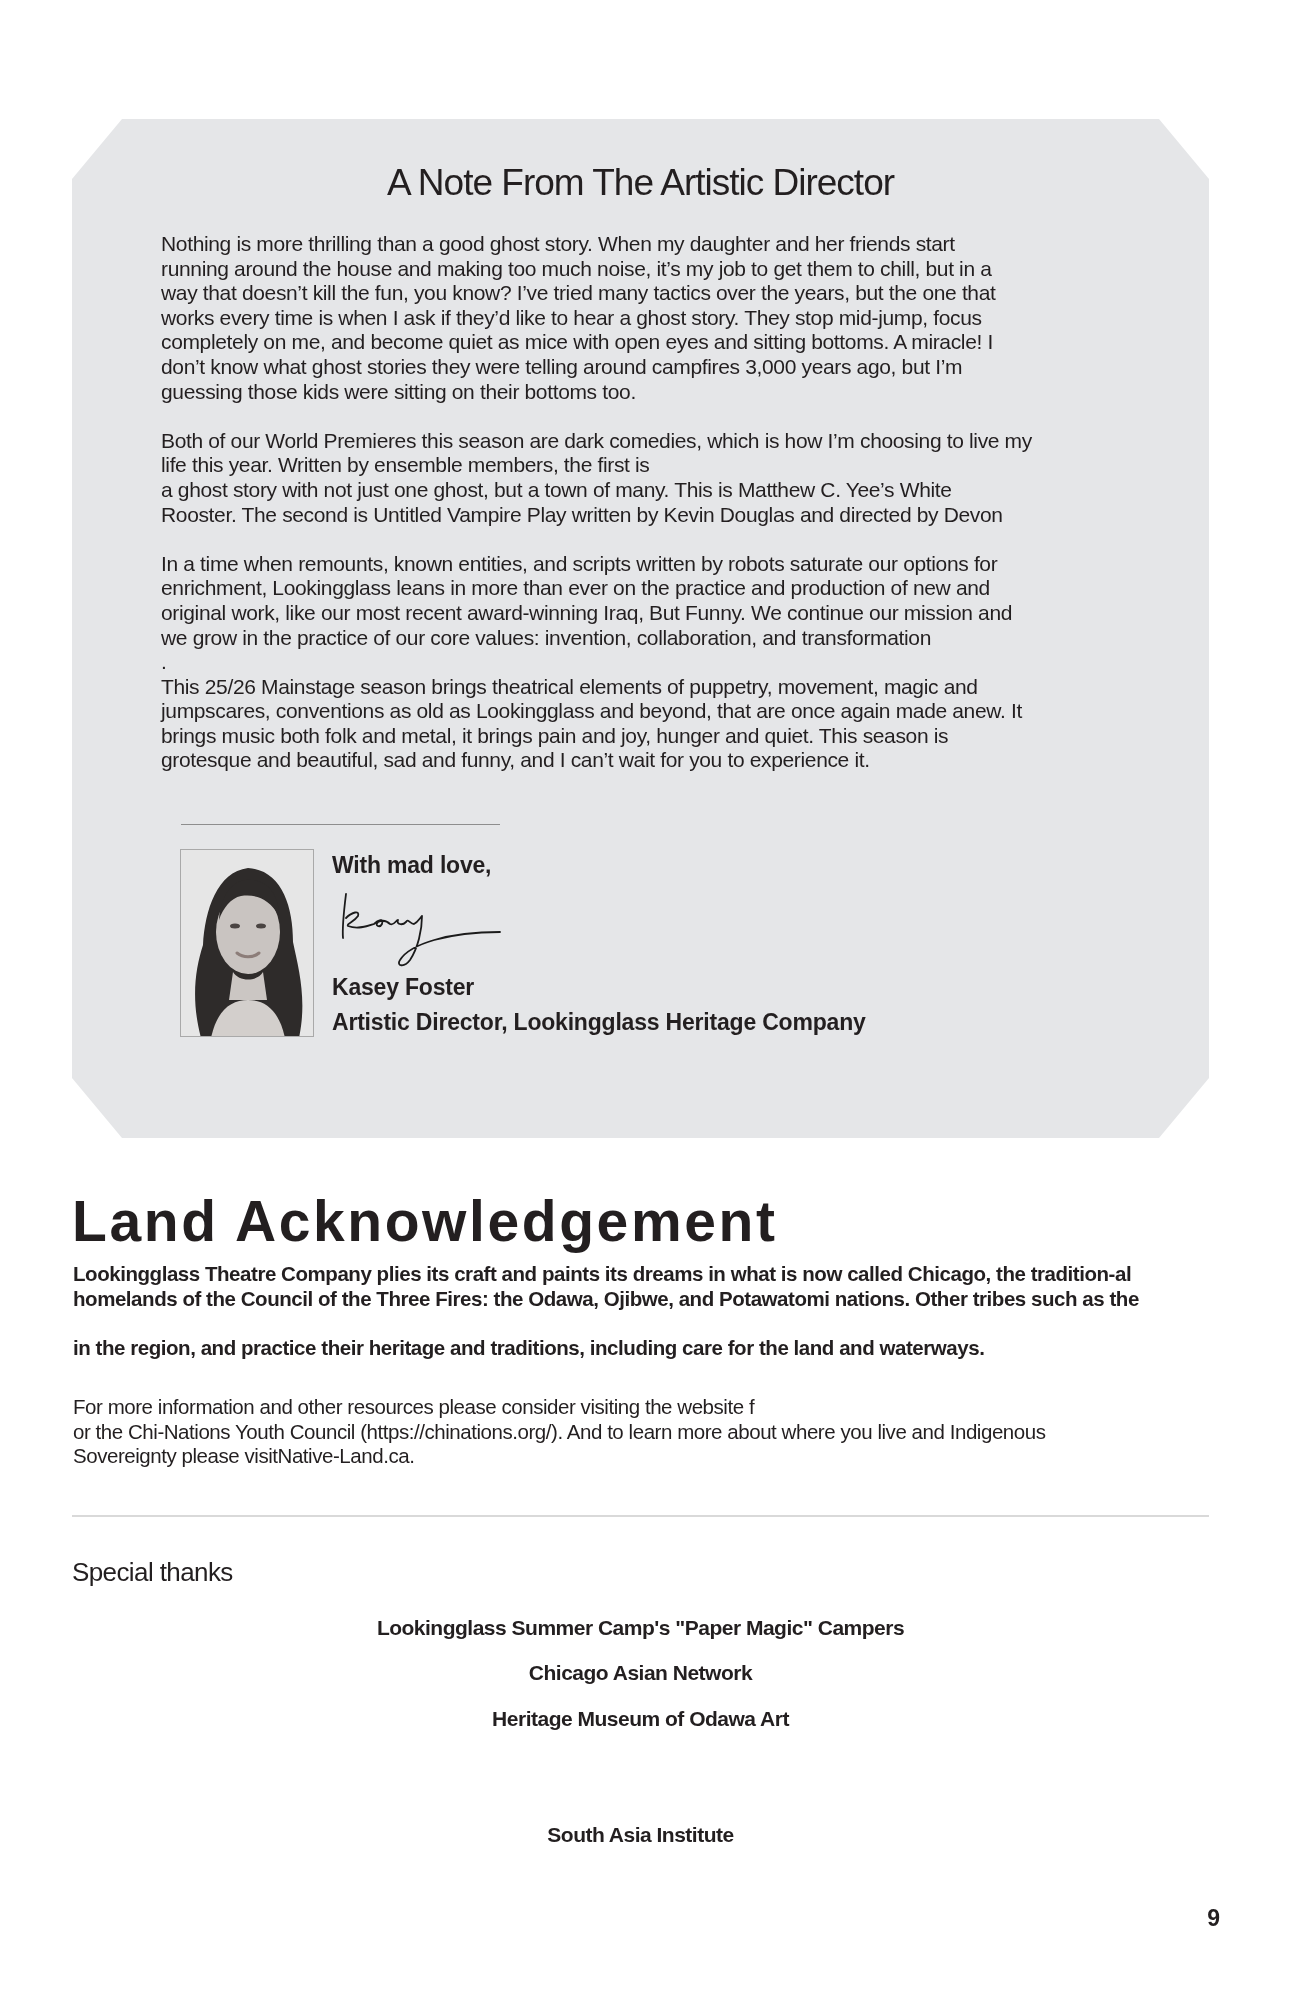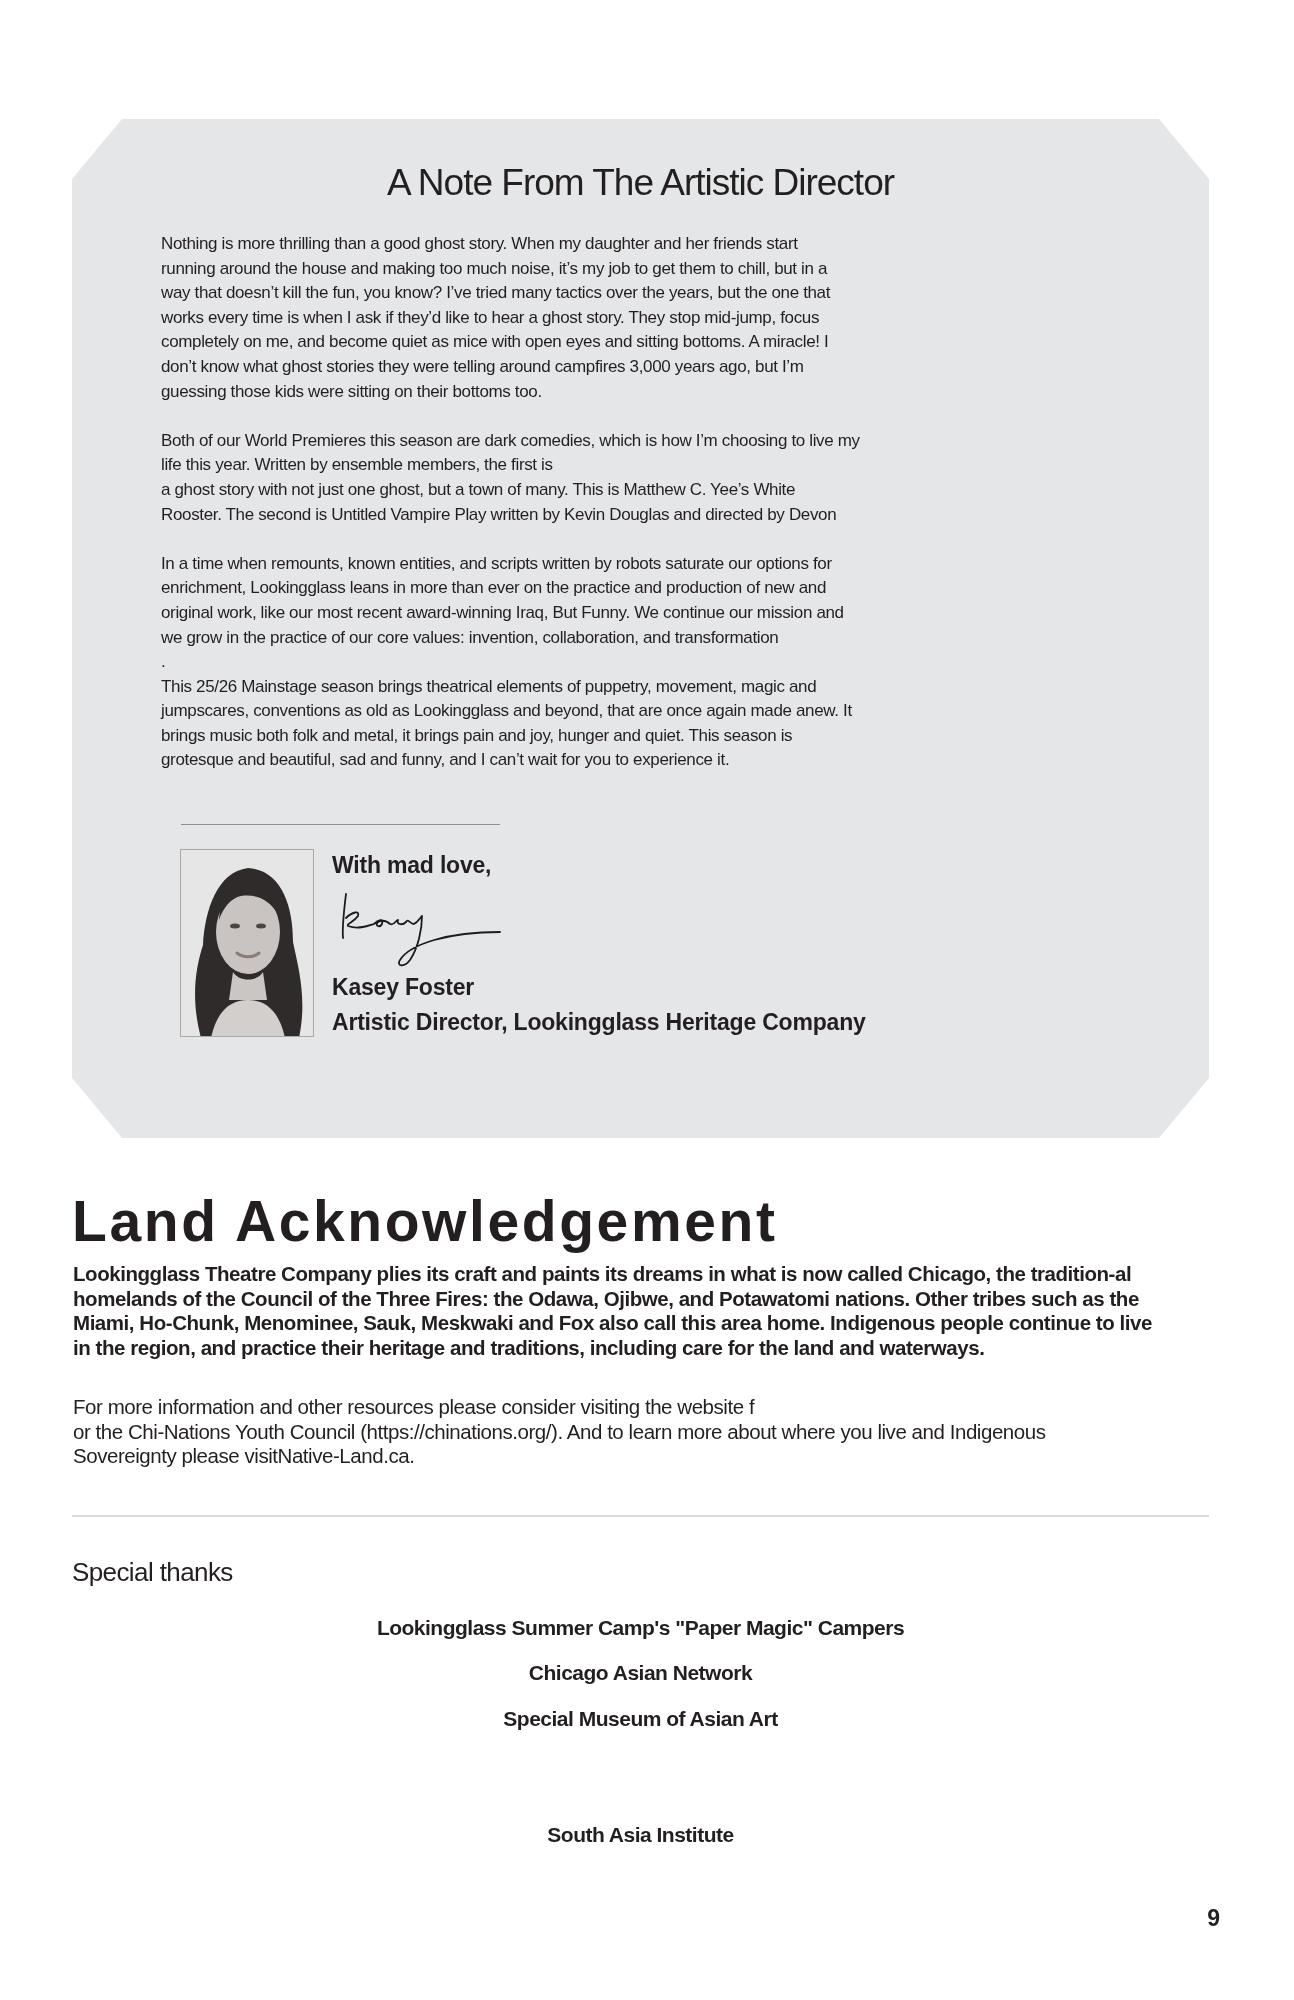--- a/index.html
+++ b/index.html
@@ -3,21 +3,21 @@
 <meta charset="utf-8">
 <style>
   html, body { margin: 0; padding: 0; background: #ffffff; }
   body { width: 1294px; height: 2000px; position: relative; overflow: hidden;
          font-family: "Liberation Sans", "DejaVu Sans", sans-serif; color: #231f20; }
   .panel { position: absolute; left: 72px; top: 119px; width: 1137px; height: 1019px;
            background: #e5e6e8;
            clip-path: polygon(50px 0, calc(100% - 50px) 0, 100% 60px, 100% calc(100% - 60px), calc(100% - 50px) 100%, 50px 100%, 0 calc(100% - 60px), 0 60px); }
   .note-title { position: absolute; left: 72px; width: 1137px; top: 160px; margin: 0;
                 text-align: center; font-size: 37px; font-weight: normal; letter-spacing: -1px; line-height: 46px; }
-  .note-body { position: absolute; left: 161px; width: 990px; top: 232px; font-size: 17px;
+  .note-body { position: absolute; left: 161px; width: 990px; top: 232px; font-size: 21px;
                line-height: 24.6px; letter-spacing: -0.35px; }
   .note-body p { margin: 0; }
   .note-body p.gap { margin-top: 24.6px; }
   .divider { position: absolute; left: 181px; top: 824px; width: 319px; height: 1px; background: #8e8e8e; }
   .photo { position: absolute; left: 180px; top: 849px; width: 134px; height: 188px;
            border: 1px solid #a9a9a9; box-sizing: border-box; overflow: hidden;
            background: linear-gradient(180deg, #e9e9e9 0%, #dcdcdc 100%); }
   .sign-text { position: absolute; left: 332px; font-size: 23px; letter-spacing: -0.2px; line-height: 24px; font-weight: bold; }
   .signature { position: absolute; left: 338px; top: 890px; width: 170px; height: 80px; }
   .land-title { position: absolute; left: 72px; top: 1188px; margin: 0; font-size: 57px; font-weight: bold;
@@ -98,34 +98,34 @@
 
 <div class="sign-text" style="top:975px;">Kasey Foster</div>
 <div class="sign-text" style="top:1010px;">Artistic Director, Lookingglass Heritage Company</div>
 
 <h2 class="land-title">Land Acknowledgement</h2>
 
 <div class="land-body" style="top:1262px;font-weight:bold;">
   <p>
     <span>Lookingglass Theatre Company plies its craft and paints its dreams in what is now called Chicago, the tradition-al</span><br>
     <span>homelands of the Council of the Three Fires: the Odawa, Ojibwe, and Potawatomi nations. Other tribes such as the</span><br>
-    <span>Miami, Ho-Chunk, Menominee, Sauk, Meskwaki and Fox also call this area home. Indigenous people continue to live</span><br>
+    <br>
     <span>in the region, and practice their heritage and traditions, including care for the land and waterways.</span>
   </p>
 </div>
 
 <div class="land-body" style="top:1395px;">
   <p>
     <span>For more information and other resources please consider visiting the website f</span><br>
     <span>or the Chi-Nations Youth Council (https://chinations.org/). And to learn more about where you live and Indigenous</span><br>
     <span>Sovereignty please visitNative-Land.ca.</span>
   </p>
 </div>
 
 <div class="sep"></div>
 
 <h3 class="thanks-title">Special thanks</h3>
 <div class="thanks-item" style="top:1615px;">Lookingglass Summer Camp's "Paper Magic" Campers</div>
 <div class="thanks-item" style="top:1660px;">Chicago Asian Network</div>
-<div class="thanks-item" style="top:1706px;">Special Museum of Asian Art</div>
+<div class="thanks-item" style="top:1706px;">Heritage Museum of Odawa Art</div>
 <div class="thanks-item" style="top:1822px;">South Asia Institute</div>
 
 <div class="page-num">9</div>
 
 </body></html>

